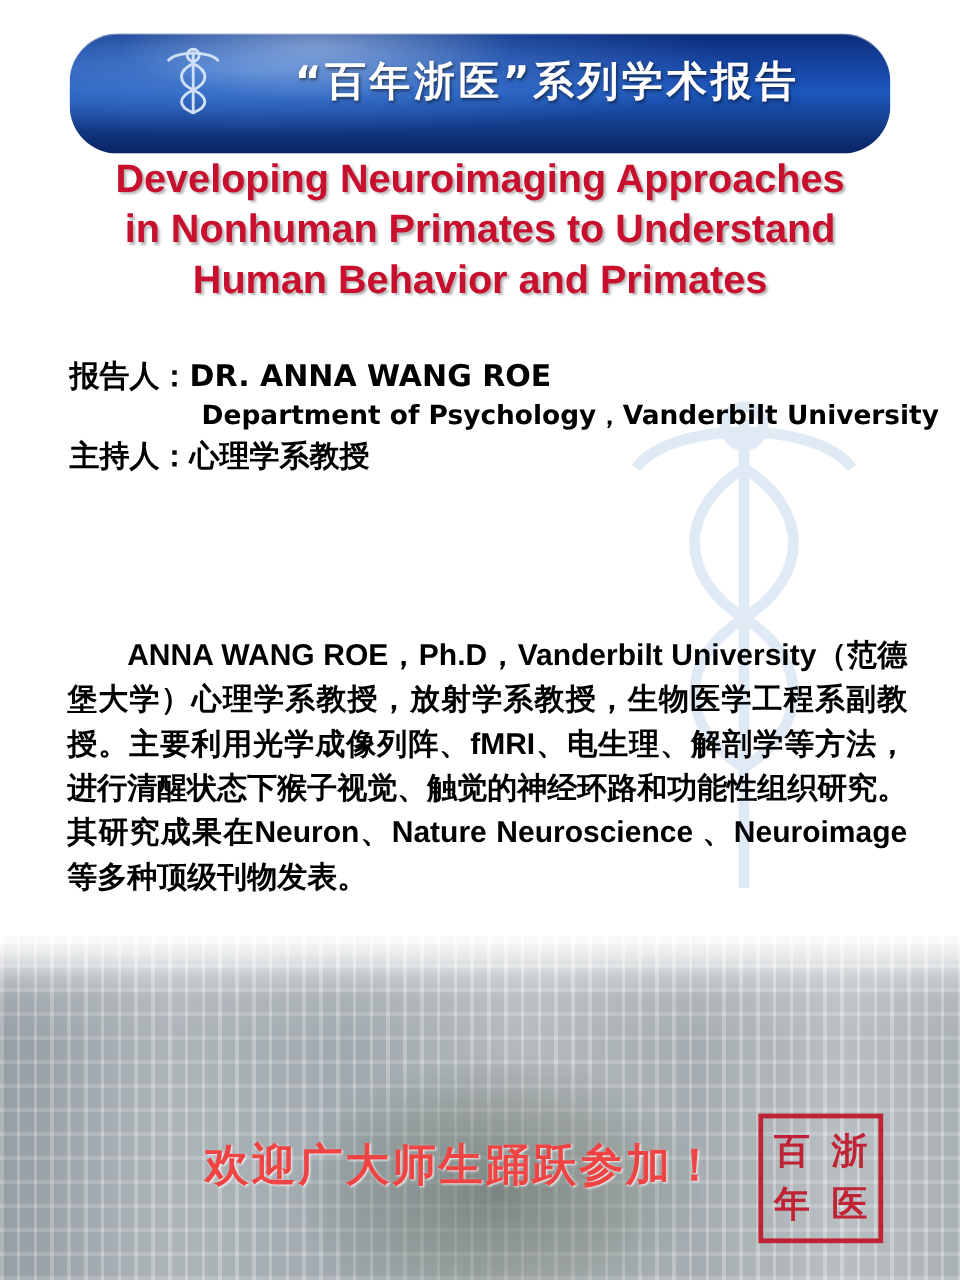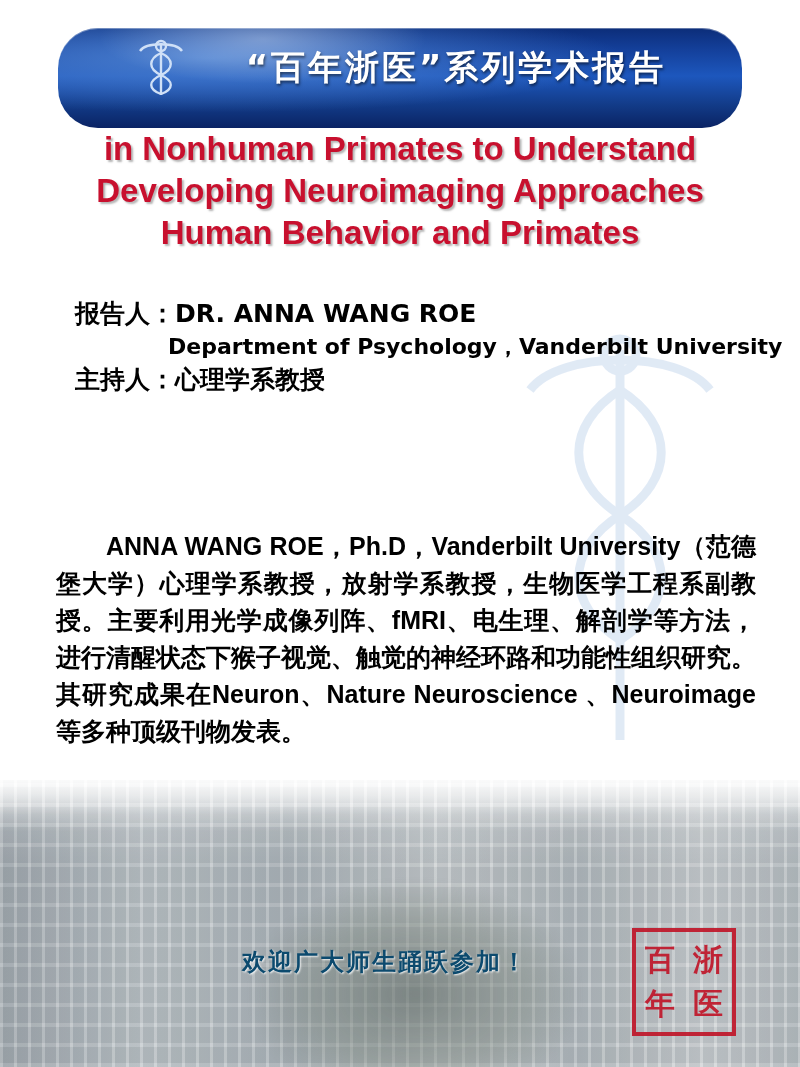--- a/index.html
+++ b/index.html
@@ -141,21 +141,20 @@
     top: 296px;
     width: 710px;
     color: #000000;
     font-family: "DejaVu Sans", "Liberation Sans", sans-serif;
   }
   .info-row {
     font-size: 25px;
     font-weight: bold;
     line-height: 36px;
     white-space: nowrap;
-    margin-left: 17px;
   }
   .info-sub {
     font-size: 22px;
     font-weight: bold;
     line-height: 30px;
     padding-left: 110px;
     white-space: nowrap;
   }
   .lbl { letter-spacing: 0px; }
 
@@ -174,23 +173,23 @@
     text-indent: 50px;
   }
 
   
   .welcome {
     position: absolute;
     left: 150px;
     top: 946px;
     width: 470px;
     text-align: center;
-    color: #0c4a6e;
-    font-family: "DejaVu Sans", "Liberation Sans", sans-serif;
-    font-size: 24px;
+    color: #ef4444;
+    font-family: "DejaVu Sans", "Liberation Sans", sans-serif;
+    font-size: 37px;
     font-weight: bold;
     letter-spacing: 2px;
     text-shadow: 1px 1px 2px rgba(255,255,255,0.9);
     white-space: nowrap;
   }
 
   
   .seal {
     position: absolute;
     left: 632px;
@@ -244,22 +243,22 @@
           <path d="M31 16 C 44 22, 44 32, 31 38 C 18 44, 18 52, 31 57"></path>
           <path d="M10 14 C 16 5, 46 5, 52 14"></path>
           <circle cx="31" cy="9" r="5"></circle>
         </g>
       </svg>
     </div>
     <div class="banner-text">“百年浙医”系列学术报告</div>
   </div>
 
   <div class="title">
+    <span class="line">Developing Neuroimaging Approaches</span>
     <span class="line">in Nonhuman Primates to Understand</span>
-    <span class="line">Developing Neuroimaging Approaches</span>
     <span class="line">Human Behavior and Primates</span>
   </div>
 
   <div class="info">
     <div class="info-row">
       <span class="lbl">报告人：</span><span>DR. ANNA WANG ROE</span>
     </div>
     <div class="info-sub">Department of Psychology，Vanderbilt University</div>
     <div class="info-row">
       <span class="lbl">主持人：</span><span>心理学系教授</span>

